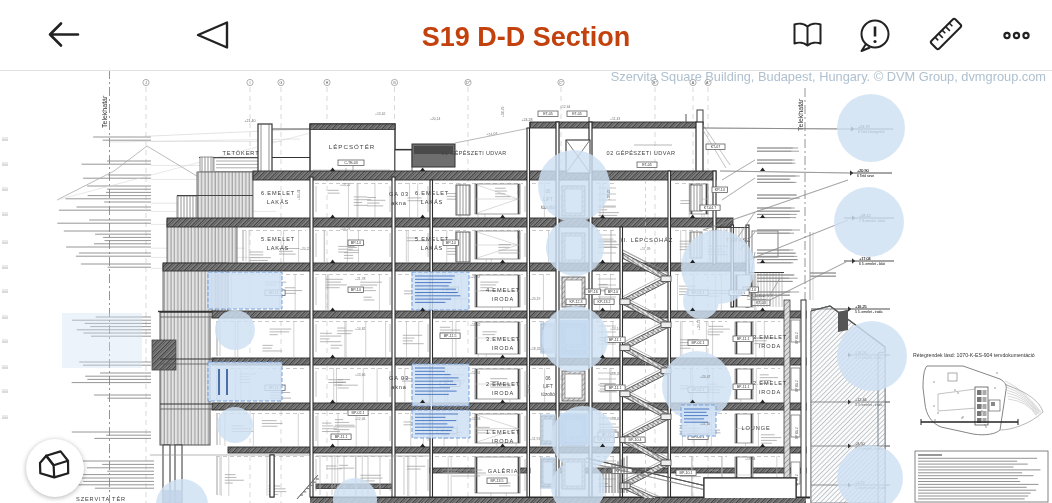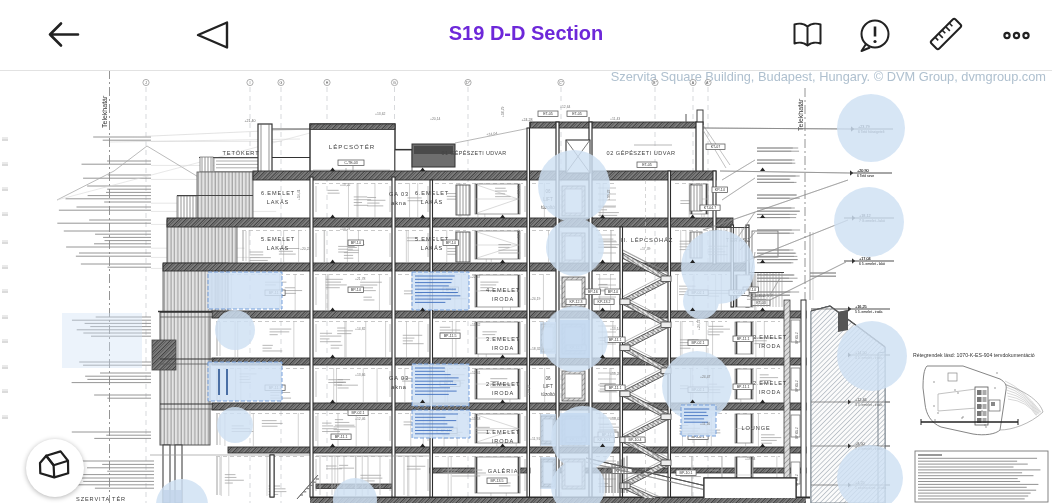--- a/index.html
+++ b/index.html
@@ -1,15 +1,15 @@
 <!DOCTYPE html>
 <html><head><meta charset="utf-8"><style>
 html,body{margin:0;padding:0;background:#fff;width:1052px;height:503px;overflow:hidden;font-family:"Liberation Sans",sans-serif;}
 #bar{position:absolute;left:0;top:0;width:1052px;height:70px;background:#fff;border-bottom:1px solid #e2e2e2;}
-#ttl{position:absolute;left:0;top:22px;width:1052px;text-align:center;font-size:20px;font-weight:bold;color:#6d28d9;}
+#ttl{position:absolute;left:0;top:22px;width:1052px;text-align:center;font-size:27px;font-weight:bold;color:#c2410c;}
 #home{position:absolute;left:26px;top:439px;width:58px;height:58px;background:#fff;border-radius:50%;box-shadow:0 1px 5px rgba(0,0,0,.3);}
 </style></head><body>
 <svg id="drw" width="1052" height="433" viewBox="0 70 1052 433" style="position:absolute;left:0;top:70px" text-rendering="optimizeSpeed">
 <defs>
       <pattern id="vh" width="3" height="4" patternUnits="userSpaceOnUse">
         <rect width="3" height="4" fill="#fff"></rect>
         <line x1="1" y1="0" x2="1" y2="4" stroke="#8a8a8a" stroke-width="0.9"></line>
       </pattern>
       <pattern id="vh2" width="3.4" height="4" patternUnits="userSpaceOnUse">
         <rect width="3.4" height="4" fill="#f2f2f2"></rect>

